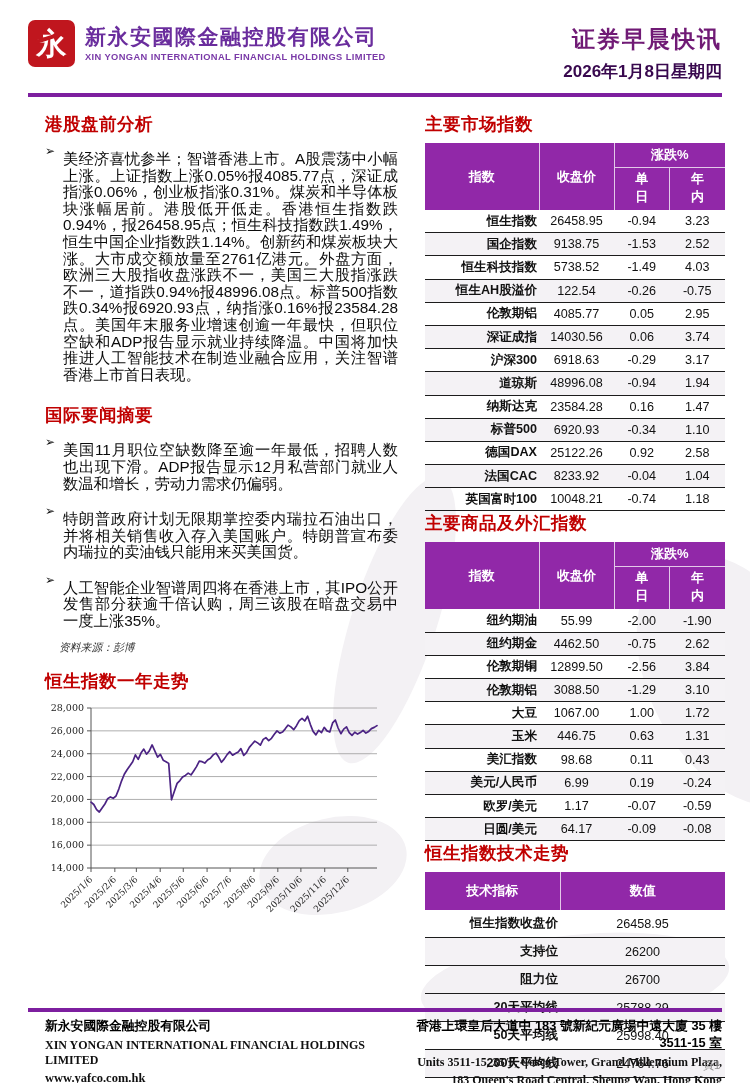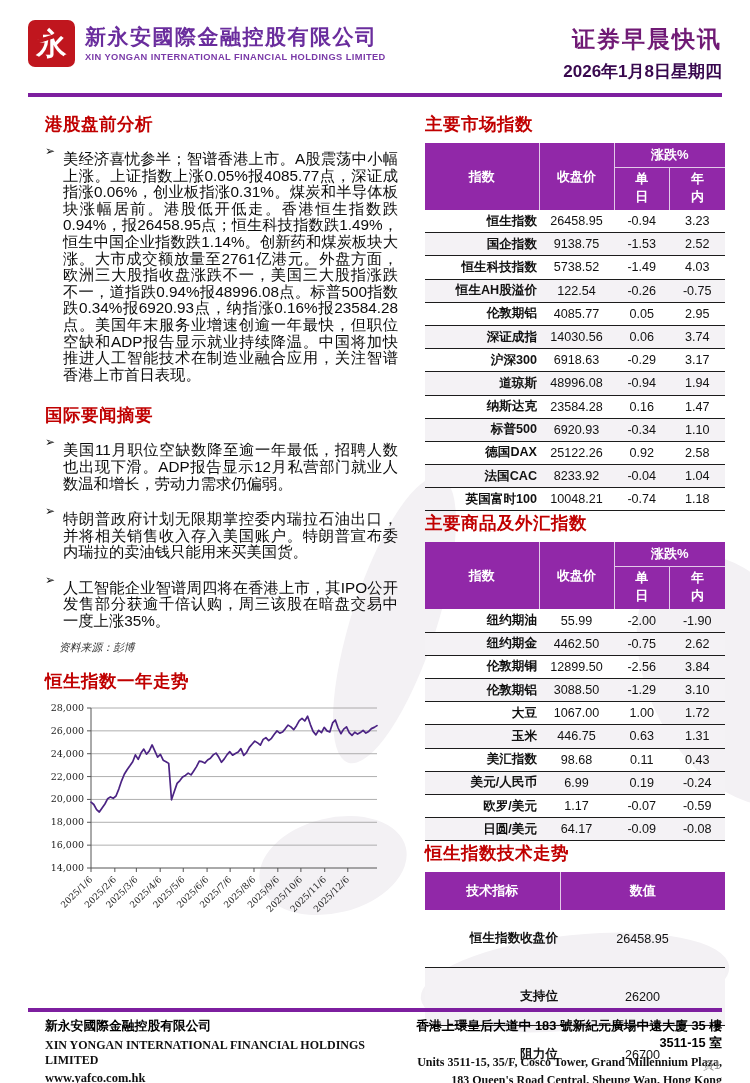--- a/index.html
+++ b/index.html
@@ -42,21 +42,21 @@
   
   table{width:100%;border-collapse:collapse;table-layout:fixed;}
   thead th{background:#9128a8;color:#fff;font-size:13px;font-weight:bold;padding:3px 2px;text-align:center;}
   thead th.sp{border-left:1.5px solid rgba(255,255,255,.75);}
   thead tr.sub th{border-top:1.5px solid rgba(255,255,255,.75);font-size:13px;padding:2px 18px 4px;}
   thead th.big{padding:10px 0;}
   tbody td{font-size:12.6px;padding:2.6px 2px;border-bottom:1.2px solid #1c1c1c;color:#111;}
   tbody td.name{font-weight:bold;text-align:right;padding-left:3px;white-space:nowrap;}
   tbody td.num{text-align:center;font-family:"Liberation Sans","DejaVu Sans",sans-serif;}
   tbody tr:nth-child(even){background:#f4f2f5;}
-  .t3 tbody td{padding:20px 2px;}
+  .t3 tbody td{padding:5px 2px;}
   .mt{margin-top:15px;}
 
   
   .chartbox{margin-top:4px;}
 
   
   .footer{position:absolute;left:45px;right:28px;top:1018px;display:flex;justify-content:space-between;z-index:2;}
   .f-left .cn,.f-right .cn{font-size:12.8px;font-weight:bold;color:#000;}
   .f-left .en,.f-right .en{font-family:"Liberation Serif","DejaVu Serif",serif;font-size:12px;font-weight:bold;margin-top:3px;}
   .f-left .web{font-family:"Liberation Serif","DejaVu Serif",serif;font-size:12.5px;font-weight:bold;margin-top:3px;}

